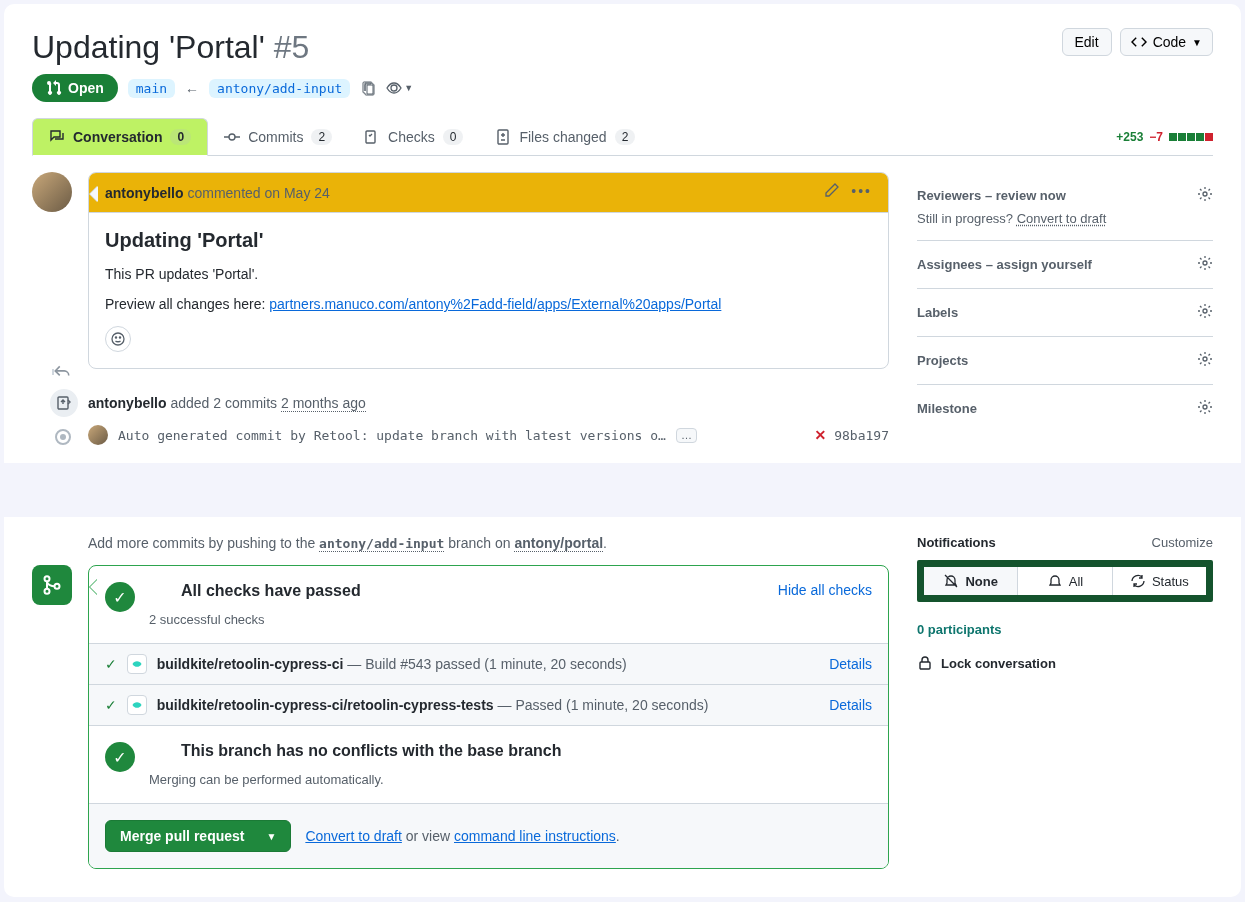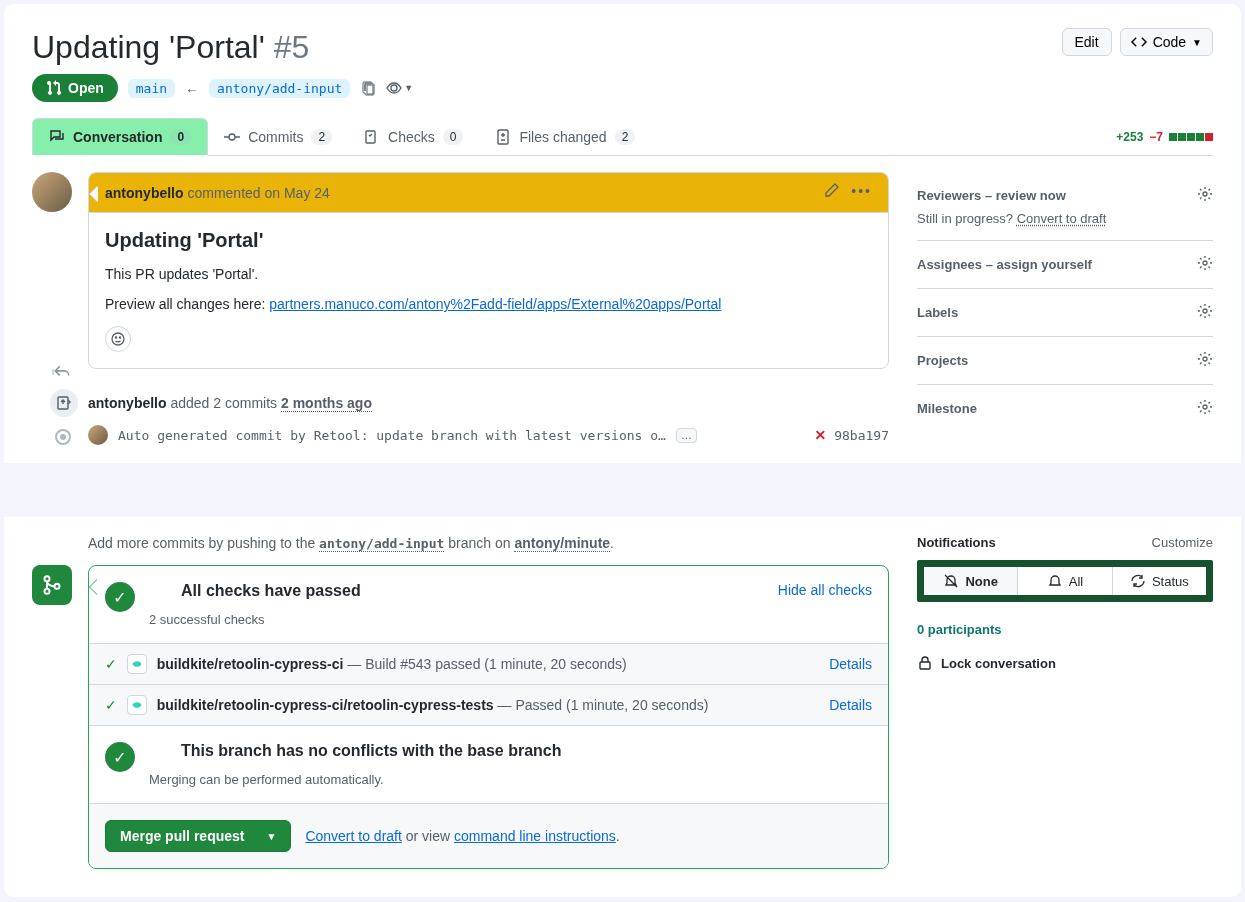--- a/index.html
+++ b/index.html
@@ -53,21 +53,21 @@
   .icon-btn { color:#57606a; display:inline-flex; align-items:center; gap:2px; cursor:pointer; }
   .tabs { display:flex; border-bottom:1px solid #d0d7de; margin-top:8px; }
   .tab {
     display:inline-flex; align-items:center; gap:8px;
     padding:10px 16px; color:#57606a; cursor:pointer;
     font-size:14px;
   }
   .tab.active {
     border:1px solid #d0d7de; border-bottom-color:#fff;
     border-top-left-radius:6px; border-top-right-radius:6px;
-    margin-bottom:-1px; background:#86efac; font-weight:600; color:#24292f;
+    margin-bottom:-1px; background:#bef264; font-weight:600; color:#24292f;
   }
   .counter {
     background:#afb8c133; border-radius:10px; padding:1px 7px;
     font-size:12px; color:#24292f;
   }
   .diffstat { margin-left:auto; display:flex; align-items:center; gap:6px; padding:10px 0; font-size:12px; }
   .diffstat .add { color:#1a7f37; font-weight:600; }
   .diffstat .del { color:#cf222e; font-weight:600; }
   .diff-blocks { display:flex; gap:1px; }
   .diff-blocks span { width:8px; height:8px; display:inline-block; }
@@ -110,21 +110,21 @@
 
   .timeline-item { display:flex; align-items:center; gap:10px; margin:20px 0 14px 56px; position:relative;}
   .timeline-badge {
     width:32px; height:32px; border-radius:50%; background:#eaeef2;
     display:flex; align-items:center; justify-content:center; color:#57606a;
     position:absolute; left:-40px;
     border:2px solid #fff;
   }
   .timeline-text { color:#57606a; }
   .timeline-text strong { color:#24292f; }
-  .timeline-text span.dotted { border-bottom:1px dotted #57606a;font-weight:bold; }
+  .timeline-text span.dotted { border-bottom:1px dotted #57606a; }
 
   .commit-row {
     display:flex; align-items:center; gap:10px; margin:8px 0 0 56px;
     color:#57606a; position:relative;
   }
   .commit-dot {
     width:16px; height:16px; border:2px solid #afb8c1; border-radius:50%;
     background:#fff; position:absolute; left:-33px; top:4px;
   }
   .commit-dot::after { content:""; position:absolute; width:6px; height:6px; background:#afb8c1; border-radius:50%; left:3px; top:3px;}
@@ -422,21 +422,21 @@
         </div>
       </div>
     </div>
   </div>
 
   <div class="spacer-strip"></div>
 
   <div class="main-grid">
     <div>
       <div class="push-hint" style="margin-left:56px;">
-        <span>Add more commits by pushing to the </span><span class="b1">antony/add-input</span><span> branch on </span><span class="b2">antony/minute</span><span>.</span>
+        <span>Add more commits by pushing to the </span><span class="b1">antony/add-input</span><span> branch on </span><span class="b2">antony/portal</span><span>.</span>
       </div>
 
       <div class="merge-wrap">
         <div class="merge-badge">
           <svg width="20" height="20" viewBox="0 0 16 16" style="fill:none;stroke:#fff;stroke-width:1.6;">
               <circle cx="4" cy="3" r="2"></circle>
               <circle cx="4" cy="13" r="2"></circle>
               <circle cx="12" cy="9" r="2"></circle>
               <path d="M4 5v6M4 5c0 3 4 4 6 4"></path>
             </svg>

